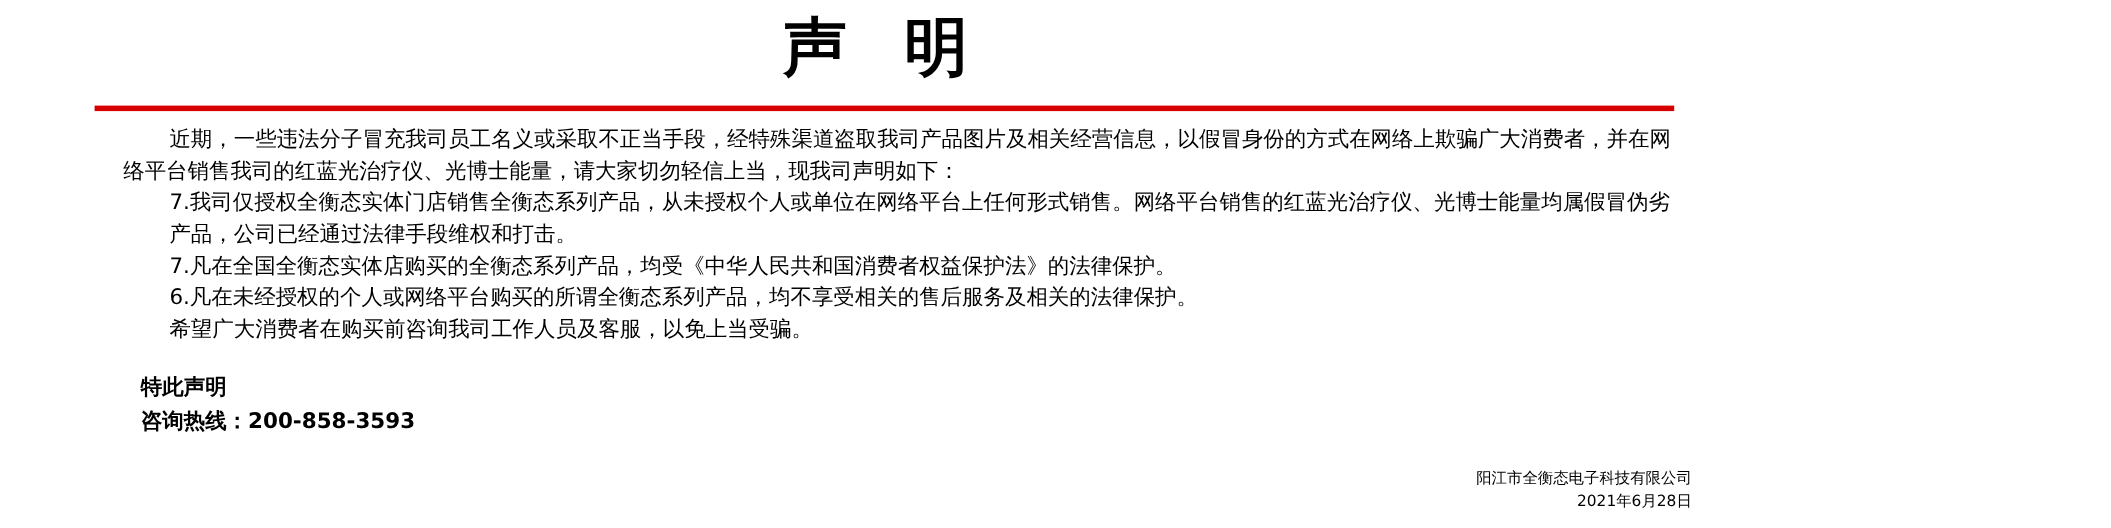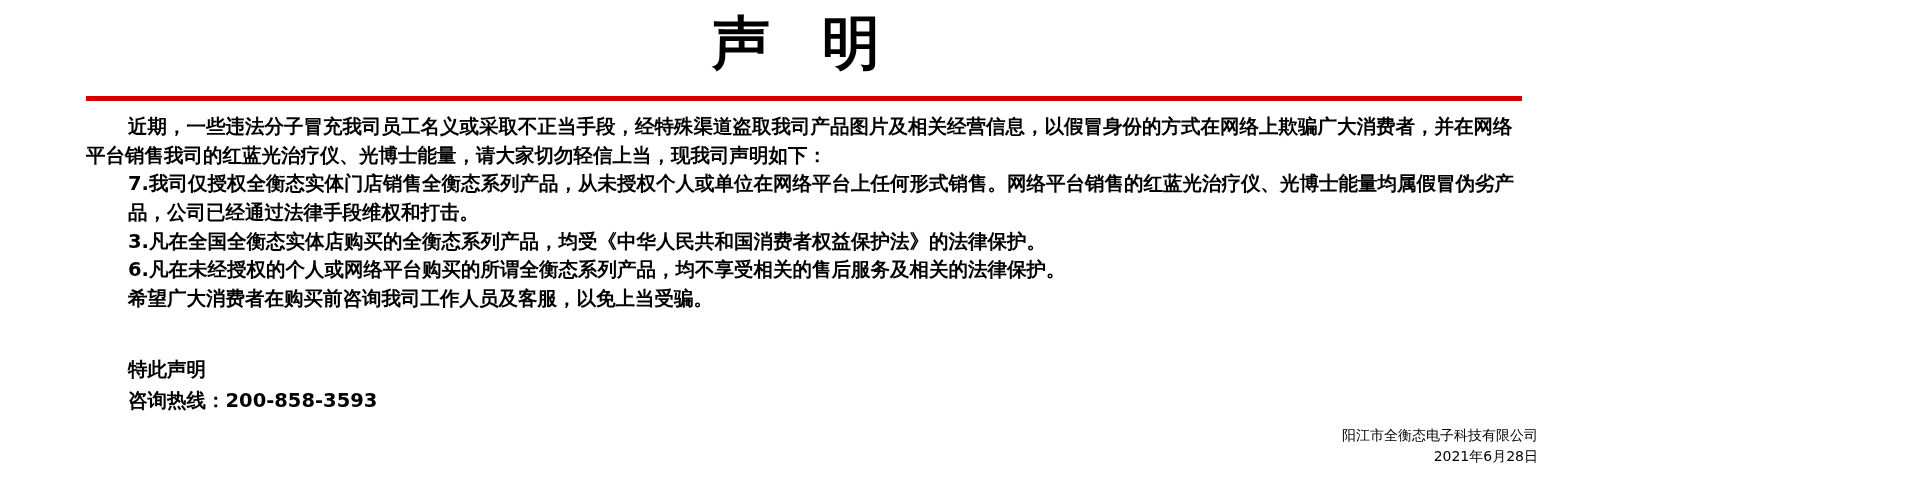--- a/index.html
+++ b/index.html
@@ -34,35 +34,36 @@
   .rule {
     height: 5px;
     background: #d60000;
     margin-top: 24px;
     margin-bottom: 12px;
   }
   .body-text {
     font-size: 19.5px;
     line-height: 1.47;
     font-family: "DejaVu Sans", "Liberation Sans", sans-serif;
-    font-weight: 700;
+    font-weight: 400;
     letter-spacing: 0px;
+    margin-left: 26px;
   }
   .para {
     margin: 0;
     padding: 0;
   }
   .para.indent {
     text-indent: 42px;
   }
   .para.item {
     padding-left: 42px;
   }
   .closing-block {
-    margin-top: 40px;
+    margin-top: 22px;
     padding-left: 42px;
     font-size: 19.5px;
     font-weight: 600;
     line-height: 1.6;
     font-family: "DejaVu Sans", "Liberation Sans", sans-serif;
   }
   .sign-block {
     position: absolute;
     right: 70px;
     bottom: 12px;
@@ -78,21 +79,21 @@
 
 <div class="page">
 
   <div class="doc-title">声 明</div>
 
   <div class="rule"></div>
 
   <div class="body-text">
     <p class="para indent">近期，一些违法分子冒充我司员工名义或采取不正当手段，经特殊渠道盗取我司产品图片及相关经营信息，以假冒身份的方式在网络上欺骗广大消费者，并在网络平台销售我司的红蓝光治疗仪、光博士能量，请大家切勿轻信上当，现我司声明如下：</p>
     <p class="para item">7.我司仅授权全衡态实体门店销售全衡态系列产品，从未授权个人或单位在网络平台上任何形式销售。网络平台销售的红蓝光治疗仪、光博士能量均属假冒伪劣产品，公司已经通过法律手段维权和打击。</p>
-    <p class="para item">3.凡在全国全衡态实体店购买的全衡态系列产品，均受《中华人民共和国消费者权益保护法》的法律保护。</p>
+    <p class="para item">7.凡在全国全衡态实体店购买的全衡态系列产品，均受《中华人民共和国消费者权益保护法》的法律保护。</p>
     <p class="para item">6.凡在未经授权的个人或网络平台购买的所谓全衡态系列产品，均不享受相关的售后服务及相关的法律保护。</p>
     <p class="para item">希望广大消费者在购买前咨询我司工作人员及客服，以免上当受骗。</p>
   </div>
 
   <div class="closing-block">
     <div>特此声明</div>
     <div>咨询热线：200-858-3593</div>
   </div>
 
   <div class="sign-block">

